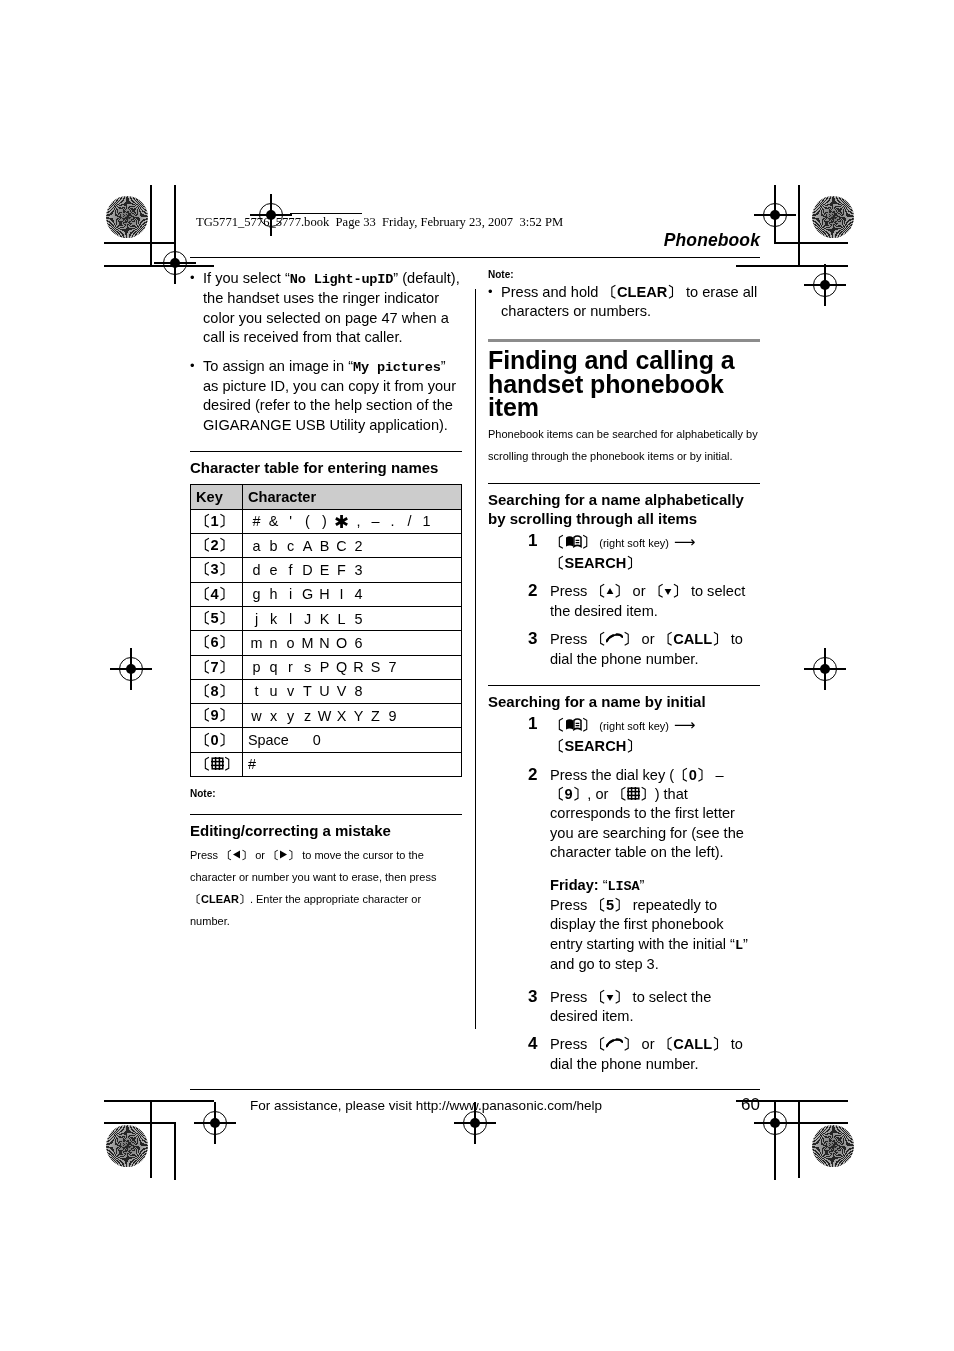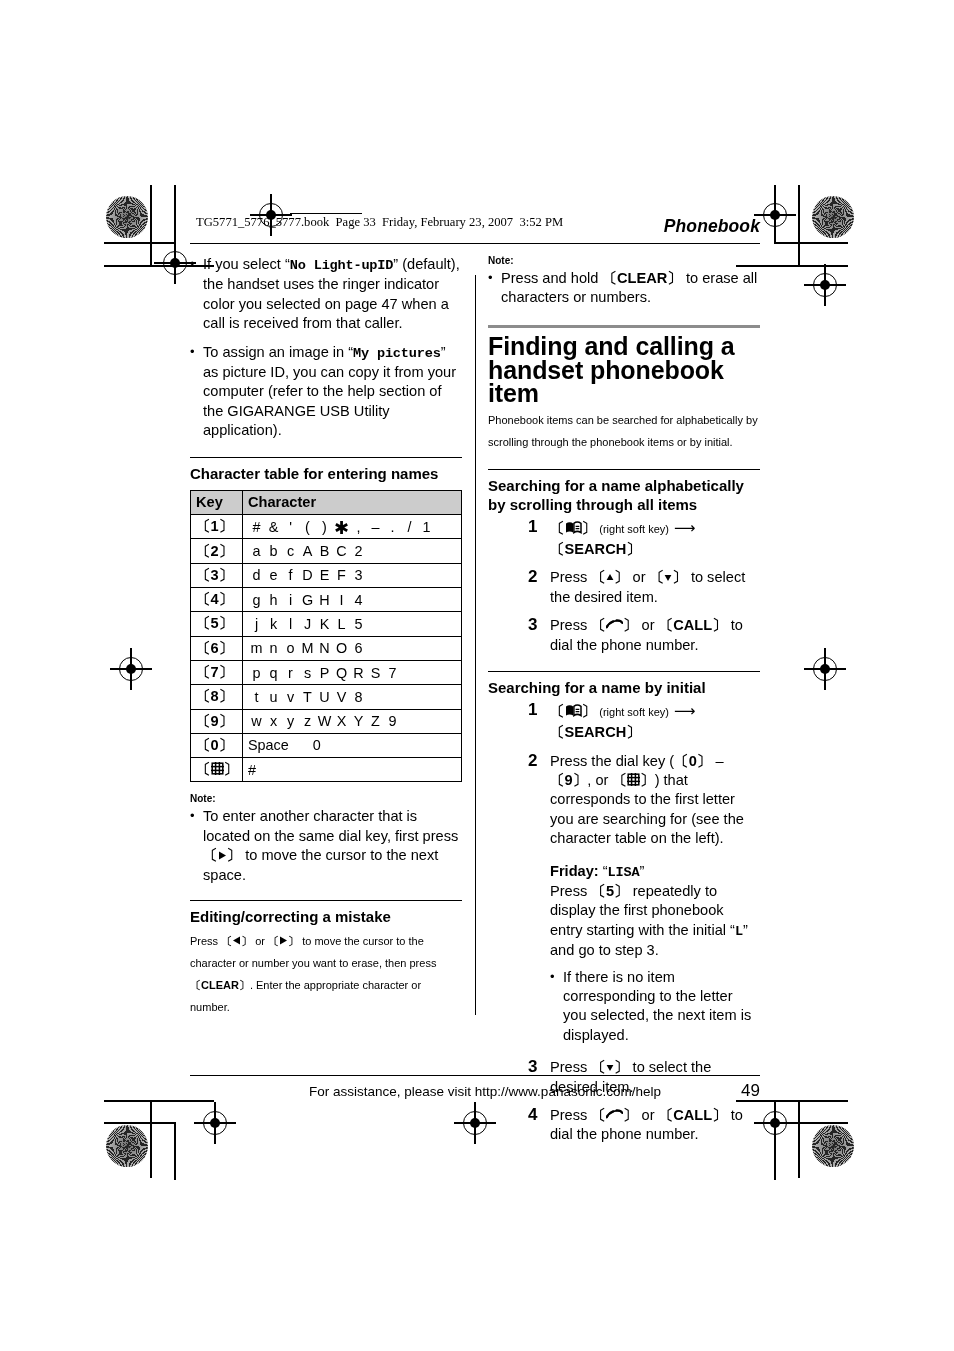--- a/index.html
+++ b/index.html
@@ -40,21 +40,21 @@
     opacity: .85;
   }
   .halftone::after {
     content: ""; position: absolute; left: 50%; top: 50%;
     width: 3px; height: 3px; margin: -1.5px 0 0 -1.5px; background: #000; border-radius: 50%;
   }
 
   
   .page {
     position: absolute;
-    left: 190px; top: 243px;
+    left: 190px; top: 257px;
     width: 570px; height: 820px;
   }
 
   .running-head {
     position: absolute; right: 0; top: -27px;
     font-size: 17.5px; font-weight: bold; font-style: italic;
     letter-spacing: .1px;
   }
   .head-rule {
     position: absolute; left: 0; right: 0; top: 0; height: 1.3px; background: #000;
@@ -72,21 +72,21 @@
     position: absolute; left: 13px; top: 32px; bottom: 18px; width: 1.2px; background: #000;
   }
 
   
   .foot-rule { position: absolute; left: 0; right: 0; bottom: -13px; height: 1.3px; background: #000; }
   .footer {
     position: absolute; left: 0; right: 0; bottom: -38px;
     display: flex; align-items: baseline;
     font-size: 13.5px;
   }
-  .footer .f-text { flex: 1; text-align: center; padding-left: 60px; }
+  .footer .f-text { flex: 1; padding-left: 60px; }
   .footer .f-page { font-size: 17px; width: 40px; text-align: right; }
 
   
   p, ul, li, h2, h3, h4 { margin: 0; padding: 0; }
   .body-txt { font-size: 11px; line-height: 22px; }
 
   ul.bullets { list-style: none; }
   ul.bullets li {
     position: relative; padding-left: 13px; margin-bottom: 9px;
     font-size: 14.6px; line-height: 19.4px;
@@ -251,21 +251,21 @@
 
   <div class="columns">
 
     <div class="col">
 
       <ul class="bullets">
         <li>
           <span>If you select “</span><span class="mono">No Light-upID</span><span>” (default), the handset uses the ringer indicator color you selected on page 47 when a call is received from that caller.</span>
         </li>
         <li>
-          <span>To assign an image in “</span><span class="mono">My pictures</span><span>” as picture ID, you can copy it from your computer (refer to the help section of the GIGARANGE USB Utility application).</span>
+          <span>To assign an image in “</span><span class="mono">My pictures</span><span>” as picture ID, you can copy it from your desired (refer to the help section of the GIGARANGE USB Utility application).</span>
         </li>
       </ul>
 
       <div class="rule-thin" style="margin:16px 0 6px 0;"></div>
       <h3 class="sub">Character table for entering names</h3>
 
       <table class="char-table">
         <colgroup>
             <col class="c-key">
             <col>
@@ -356,27 +356,20 @@
                     <line x1="0" y1="8.4" x2="13" y2="8.4" stroke="#000" stroke-width="1.5"></line>
                   </svg></span><span style="font-weight:bold;">〕</span>
             </td>
             <td class="chars">#</td>
           </tr>
         </tbody>
       </table>
 
       <div style="height:11px;"></div>
       <div class="note-label">Note:</div>
-      <ul class="bullets tight">
-        <li>
-          <span>To enter another character that is located on the same dial key, first press </span><span class="keyb">〔<span class="glyph-rt"><svg viewBox="0 0 9 11" width="9" height="11">
-                  <polygon points="1,1.6 8,5.5 1,9.4" fill="#000"></polygon>
-                </svg></span>〕</span><span> to move the cursor to the next space.</span>
-        </li>
-      </ul>
 
       <div class="rule-thin" style="margin:15px 0 6px 0;"></div>
       <h3 class="sub">Editing/correcting a mistake</h3>
       <p class="body-txt">
         <span>Press </span><span class="keyb">〔<span class="glyph-lt"><svg viewBox="0 0 9 11" width="9" height="11">
                 <polygon points="8,1.6 1,5.5 8,9.4" fill="#000"></polygon>
               </svg></span>〕</span><span> or </span><span class="keyb">〔<span class="glyph-rt"><svg viewBox="0 0 9 11" width="9" height="11">
                 <polygon points="1,1.6 8,5.5 1,9.4" fill="#000"></polygon>
               </svg></span>〕</span><span> to move the cursor to the character or number you want to erase, then press </span><span class="kb">〔CLEAR〕</span><span>. Enter the appropriate character or number.</span>
       </p>
@@ -451,23 +444,20 @@
                   <line x1="0" y1="8.4" x2="13" y2="8.4" stroke="#000" stroke-width="1.5"></line>
                 </svg></span>〕</span><span>) that corresponds to the first letter you are searching for (see the character table on the left).</span>
 
           <div class="example-block">
             <div>
               <span class="ex-lbl">Friday:</span> “<span class="mono">LISA</span>”
             </div>
             <div>
               <span>Press </span><span class="kb">〔5〕</span><span> repeatedly to display the first phonebook entry starting with the initial “</span><span class="mono">L</span><span>” and go to step 3.</span>
             </div>
-            <ul class="bullets tight" style="margin-top:7px;">
-              <li>If there is no item corresponding to the letter you selected, the next item is displayed.</li>
-            </ul>
           </div>
         </li>
         <li style="margin-top:13px;">
           <span class="num">3</span>
           <span>Press </span><span class="keyb">〔<span class="glyph-dn"><svg viewBox="0 0 8 11" width="8" height="11">
                   <polygon points="4,9 7.4,3 0.6,3" fill="#000"></polygon>
                 </svg></span>〕</span><span> to select the desired item.</span>
         </li>
         <li>
           <span class="num">4</span>
@@ -477,15 +467,15 @@
                   <path d="M10.6 2.3 C13.2 2.2 15.4 3.2 16.2 4.9" fill="none" stroke="#000" stroke-width="2.2" stroke-linecap="round"></path>
                 </svg></span>〕</span><span> or </span><span class="kb">〔CALL〕</span><span> to dial the phone number.</span>
         </li>
       </ol>
     </div>
   </div>
 
   <div class="foot-rule"></div>
   <div class="footer">
     <div class="f-text">For assistance, please visit http://www.panasonic.com/help</div>
-    <div class="f-page">49</div>
+    <div class="f-page">60</div>
   </div>
 </div>
 
 </body></html>

